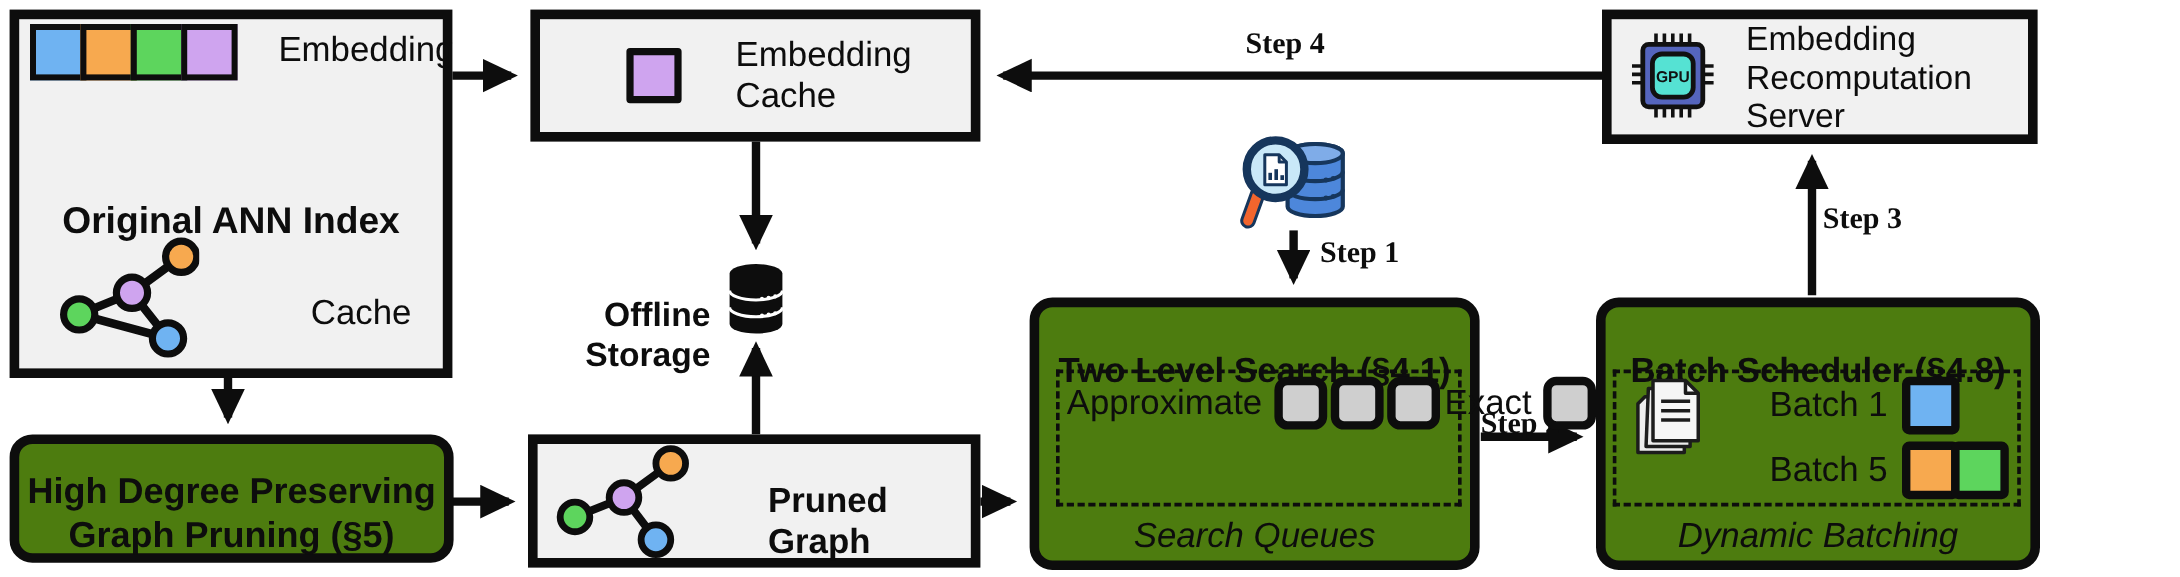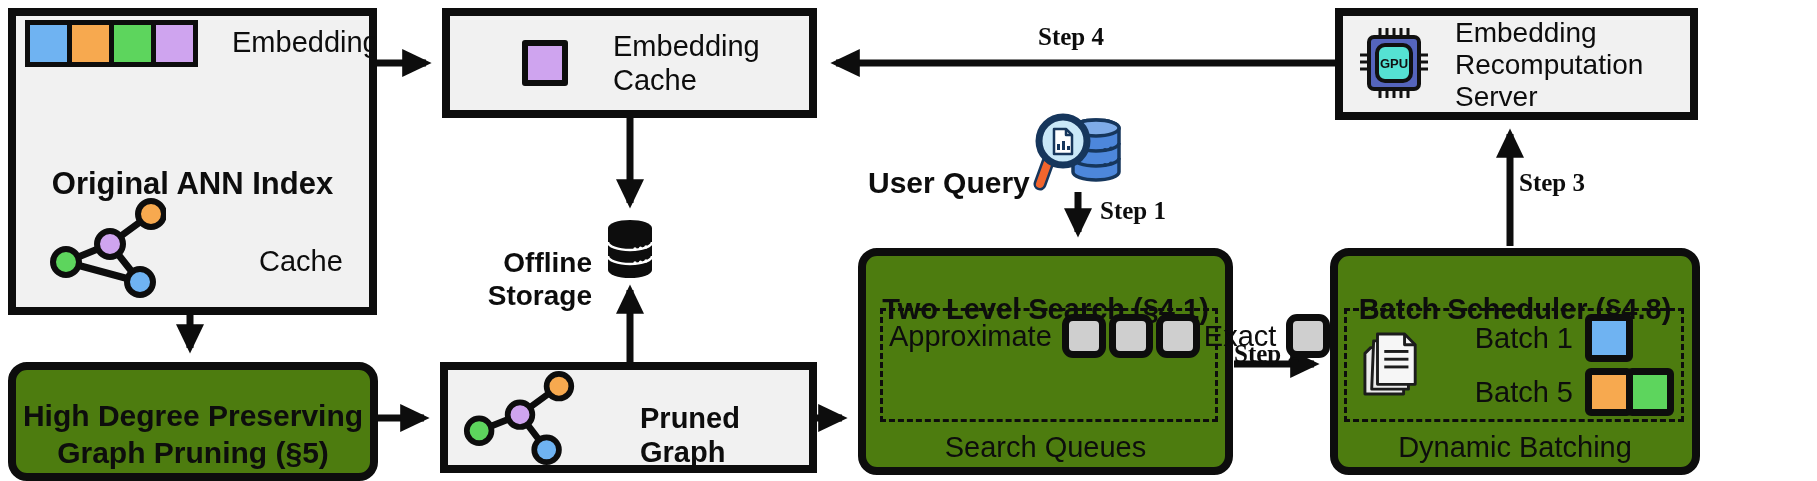--- a/index.html
+++ b/index.html
@@ -24,28 +24,28 @@
   .swatch{position:absolute;width:34px;height:34px;border:6px solid #0d0d0d;border-radius:3px;}
   
   .dashed{position:absolute;border:3px dashed #0d0d0d;box-sizing:border-box;}
   
   .tls-rows{display:flex;flex-direction:row;justify-content:space-evenly;height:100%;padding:0 6px;box-sizing:border-box;}
   .qrow{display:flex;align-items:center;height:50px;}
   .qrow .qlabel{flex:1;text-align:right;padding-right:10px;}
   .queues{width:142px;display:flex;gap:3px;}
   .qsq{width:30px;height:30px;border:7px solid #0d0d0d;border-radius:11px;background:#CFCFCF;}
   
-  .batch-flex{display:flex;align-items:center;height:100%;box-sizing:border-box;}
+  .batch-flex{display:flex;height:100%;box-sizing:border-box;}
   .batch-rows{flex:1;display:flex;flex-direction:column;justify-content:space-evenly;height:100%;}
   .brow{display:flex;align-items:center;height:52px;}
   .brow .blabel{flex:1;text-align:right;padding-right:12px;}
   .bsquares{display:flex;width:96px;}
   .bsquares .sq{width:34px;height:34px;border:7px solid #0d0d0d;border-radius:6px;}
   .bsquares .sq + .sq{margin-left:-7px;}
-  .footer-label{position:absolute;left:0;right:0;text-align:center;}
+  .footer-label{position:absolute;left:0;right:0;text-align:center;font-style:italic;}
 </style>
 </head>
 <body>
 
 <div class="canvas">
 
   <svg class="overlay" width="1817" height="481" viewBox="0 0 1817 481">
     <defs>
       <marker id="ah" markerWidth="5" markerHeight="5" refX="3.4" refY="2" orient="auto" markerUnits="strokeWidth">
         <path d="M0,0 L4.2,2 L0,4 Z" fill="#0d0d0d"></path>
@@ -106,21 +106,21 @@
     <g fill="#fff">
       <circle cx="31" cy="31" r="1.7"></circle>
         <circle cx="36.5" cy="30.2" r="1.7"></circle>
         <circle cx="42" cy="29" r="1.7"></circle>
       <circle cx="31" cy="45" r="1.7"></circle>
         <circle cx="36.5" cy="44.2" r="1.7"></circle>
         <circle cx="42" cy="43" r="1.7"></circle>
     </g>
   </svg>
 
-  <div class="box dark" style="left:8px;top:362px;width:370px;height:119px;display:flex;align-items:center;justify-content:center;">
+  <div class="box dark" style="left:8px;top:362px;width:370px;height:107px;display:flex;align-items:center;justify-content:center;">
     <div class="b pre" style="font-size:30px;line-height:37px;text-align:center;">High Degree Preserving
 Graph Pruning (§5)</div>
   </div>
 
   <div class="box light" style="left:440px;top:362px;width:377px;height:111px;">
     <svg class="abs" style="left:12px;top:0px;" width="120" height="95" viewBox="0 0 120 100">
       <g stroke="#0d0d0d" stroke-width="7" stroke-linecap="round">
         <line x1="60" y1="47" x2="101" y2="17"></line>
         <line x1="60" y1="47" x2="17" y2="64"></line>
         <line x1="60" y1="47" x2="88" y2="84"></line>
@@ -128,21 +128,20 @@
       <g stroke="#0d0d0d" stroke-width="6">
         <circle cx="101" cy="17" r="13" fill="#F7A94F"></circle>
         <circle cx="17" cy="64" r="13" fill="#5DD55D"></circle>
         <circle cx="88" cy="84" r="13" fill="#6FB3F2"></circle>
         <circle cx="60" cy="47" r="13" fill="#CFA4EF"></circle>
       </g>
     </svg>
     <div class="abs t29" style="left:192px;top:31px;font-weight:bold;">Pruned Graph</div>
   </div>
 
-  <div class="abs b" style="left:868px;top:142px;font-size:30px;">User Query</div>
   <svg class="abs" style="left:1033px;top:110px;" width="92" height="88" viewBox="0 0 92 88">
 
     <path d="M40,18 a23,8 0 0 1 46,0 v44 a23,8 0 0 1 -46,0 z" fill="#4D87DB" stroke="#16365C" stroke-width="3.5"></path>
     <path d="M40,33 a23,8 0 0 0 46,0" fill="none" stroke="#16365C" stroke-width="3.5"></path>
     <path d="M40,48 a23,8 0 0 0 46,0" fill="none" stroke="#16365C" stroke-width="3.5"></path>
     <ellipse cx="63" cy="18" rx="23" ry="8" fill="#7FACE8" stroke="#16365C" stroke-width="3.5"></ellipse>
     <g fill="#16365C">
       <circle cx="72" cy="40" r="2"></circle>
         <circle cx="78" cy="38.6" r="2"></circle>
       <circle cx="72" cy="55" r="2"></circle>

